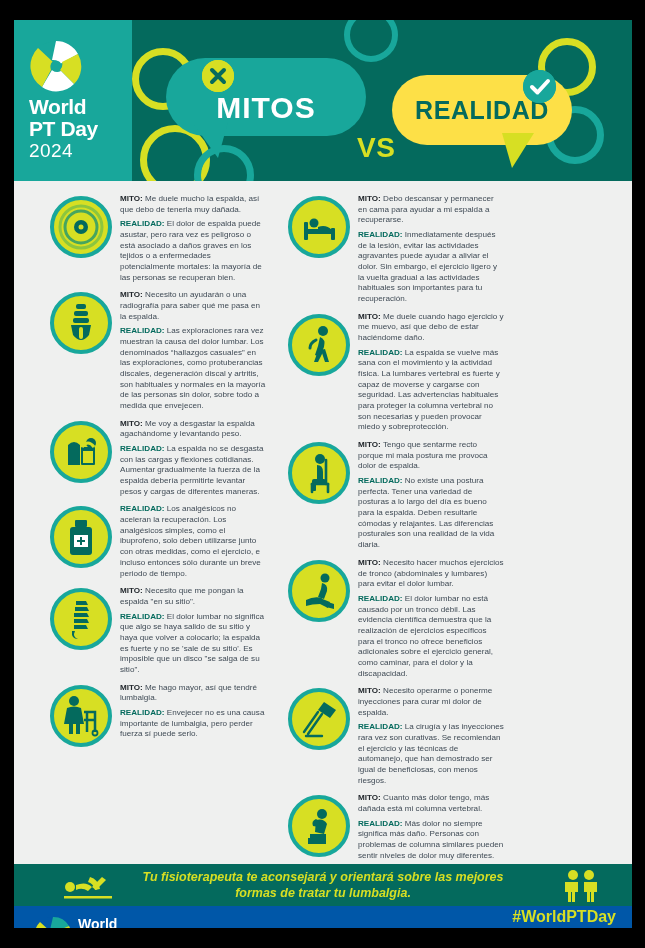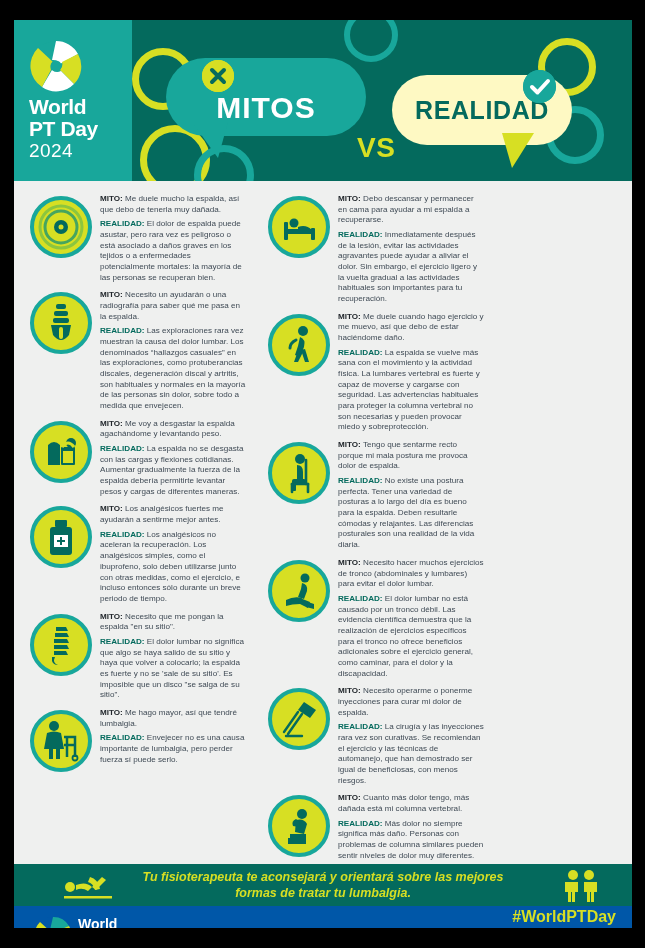--- a/index.html
+++ b/index.html
@@ -64,21 +64,21 @@
     border-top: 36px solid #18a79b;
   }
   .bubble-myth .label {
     position: absolute; left: 0; top: 0; width: 200px; height: 100px;
     display: flex; align-items: center; justify-content: center;
     color: #ffffff; font-size: 30px; font-weight: bold; letter-spacing: 1px;
   }
   .bubble-real {
     position: absolute; left: 378px; top: 55px;
     width: 180px; height: 70px;
-    background: #fef9c3; border-radius: 36px;
+    background: #fde047; border-radius: 36px;
     z-index: 3;
   }
   .bubble-real .tail {
     position: absolute; left: 110px; top: 58px;
     width: 0; height: 0;
     border-left: 10px solid transparent;
     border-right: 22px solid transparent;
     border-top: 35px solid #d7df23;
   }
   .bubble-real .label {
@@ -98,20 +98,21 @@
     position: absolute; left: 343px; top: 112px;
     color: #d7df23; font-size: 28px; font-weight: bold; z-index: 6;
     letter-spacing: 0.5px;
   }
 
   
   .content {
     position: relative;
     width: 492px;
     padding: 9px 12px 0 0;
+    margin-left: 20px;
   }
   .columns { display: flex; }
   .col { width: 309px; }
   .col-left { padding: 0 6px 0 8px; }
   .col-right { padding: 0 8px 0 6px; }
 
   .item { display: flex; margin-bottom: 3px; }
   .icon-wrap {
     width: 78px; flex: 0 0 78px;
     display: flex; justify-content: center;
@@ -293,21 +294,20 @@
                 <g fill="#046a5d">
                   <rect x="21" y="10" width="12" height="7" rx="1"></rect>
                   <rect x="16" y="17" width="22" height="28" rx="3"></rect>
                 </g>
                 <rect x="20" y="25" width="14" height="12" fill="#ffffff"></rect>
                 <path d="M26 27 h2 v3 h3 v2 h-3 v3 h-2 v-3 h-3 v-2 h3 z" fill="#046a5d"></path>
               </svg>
             </div>
           </div>
           <div class="txt">
-            <div class="line myth"><span class="tag-myth">MITO:</span> <span>Los analgésicos fuertes me ayudarán a sentirme mejor antes.</span></div>
             <div class="line"><span class="tag-real">REALIDAD:</span> <span>Los analgésicos no aceleran la recuperación. Los analgésicos simples, como el ibuprofeno, solo deben utilizarse junto con otras medidas, como el ejercicio, e incluso entonces sólo durante un breve periodo de tiempo.</span></div>
           </div>
         </div>
 
         <div class="item">
           <div class="icon-wrap">
             <div class="icon-circle">
               <svg viewBox="0 0 54 54" width="54" height="54">
                 <g fill="#046a5d">
                   <path d="M22 9 h10 l2 4 h-12 z"></path>

